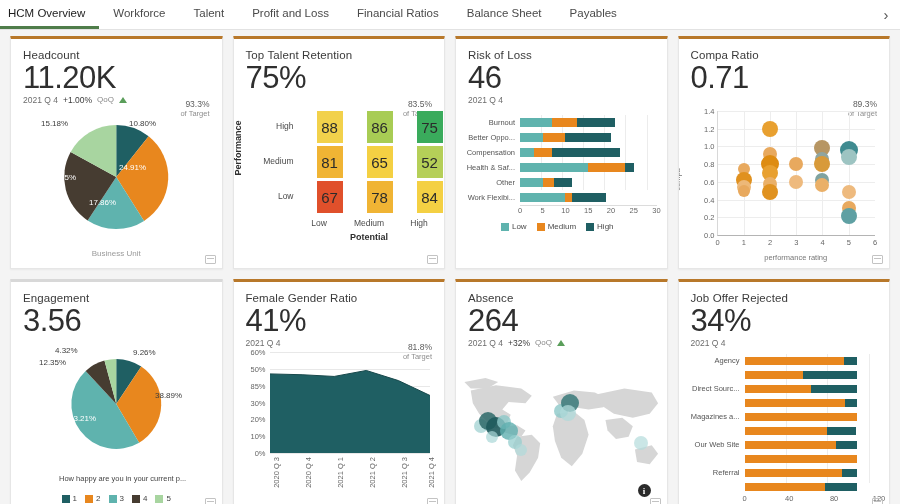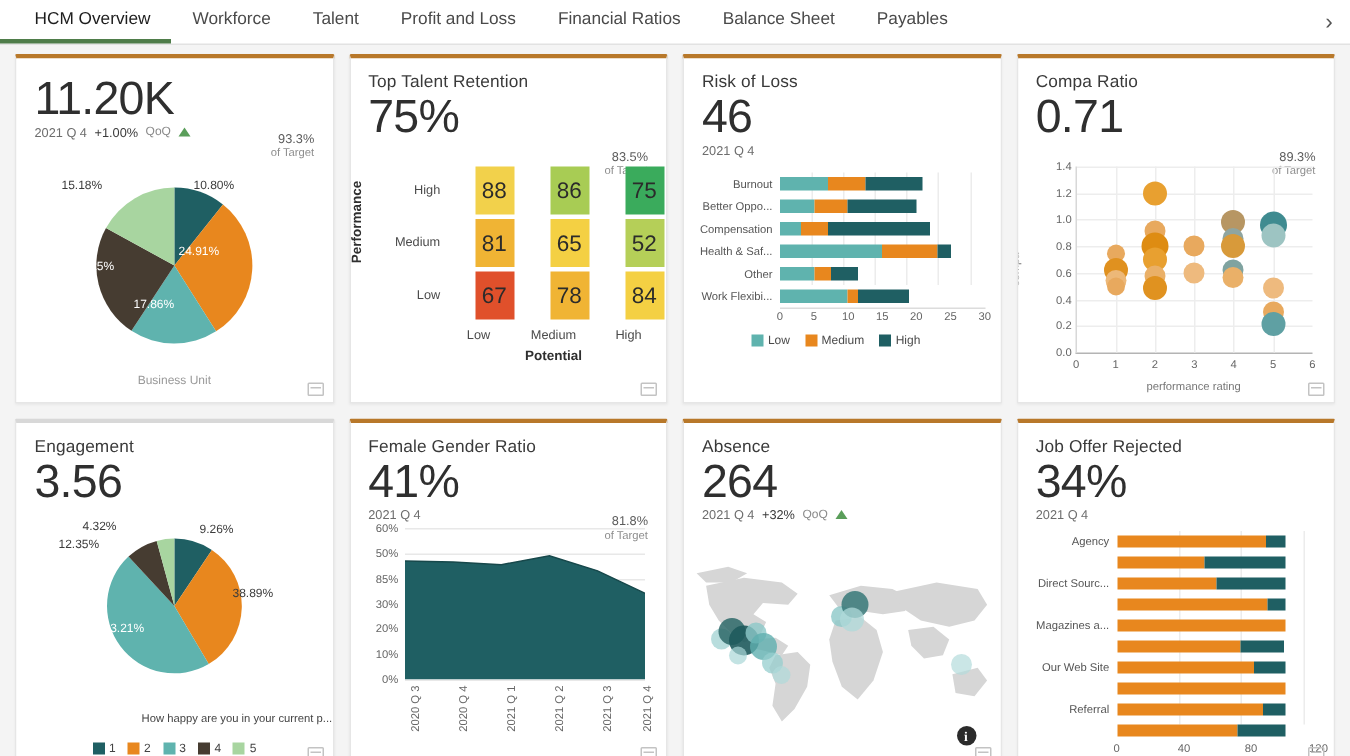--- a/index.html
+++ b/index.html
@@ -26,21 +26,21 @@
     padding: 0 14px;
     white-space: nowrap;
     cursor: pointer;
     border-bottom: 3px solid transparent;
   }
   .nav-tab.active {
     color: #1d1d1d;
     font-weight: 400;
     border-bottom-color: #4f7d4a;
   }
-  .nav-tab:first-child { padding-left: 23px; }
+  .nav-tab:first-child { padding-left: 8px; }
   .nav-arrow {
     margin-left: auto;
     display: flex; align-items: center; justify-content: center;
     width: 28px;
     font-size: 15px;
     color: #555;
     cursor: pointer;
   }
 
   
@@ -263,20 +263,21 @@
     </div>
   <div class="nav-tab">
       <span>Payables</span>
     </div>
   <div class="nav-arrow">›</div>
 </div>
 
 <div class="board">
 
   <div class="card">
+    <div class="card-title">Headcount</div>
     <div class="kpi-row">
       <div class="kpi-main">
         <div class="kpi-value">11.20K</div>
         <div class="kpi-sub">
           <span>2021 Q 4</span>
           <span class="kpi-delta">+1.00%</span>
           <span class="kpi-qoq">QoQ</span>
           <span class="tri-up"></span>
         </div>
       </div>
@@ -533,21 +534,21 @@
             <path d="M 0 0 L -30.6 -33.0 A 45 45 0 0 1 -11.8 -43.4 Z" fill="#463c31"></path>
             <path d="M 0 0 L -11.8 -43.4 A 45 45 0 0 1 0 -45 Z" fill="#a8d5a0"></path>
           </g>
         </svg>
         <span class="slice-lbl" style="left:122px;top:4px;">9.26%</span>
         <span class="slice-lbl" style="left:144px;top:47px;">38.89%</span>
         <span class="slice-lbl inside" style="left:58px;top:70px;">43.21%</span>
         <span class="slice-lbl" style="left:28px;top:14px;">12.35%</span>
         <span class="slice-lbl" style="left:44px;top:2px;">4.32%</span>
 
-        <div style="position:absolute;bottom:28px;left:0;right:0;text-align:right;font-size:7.5px;color:#444;padding-left:48px;">How happy are you in your current p...</div>
+        <div style="position:absolute;bottom:28px;left:0;right:15px;text-align:left;font-size:7.5px;color:#444;padding-left:48px;">How happy are you in your current p...</div>
         <div style="position:absolute;bottom:8px;left:0;right:0;display:flex;justify-content:center;gap:8px;font-size:8px;color:#444;">
           <span class="lg-item">
               <span class="lg-sw" style="background:#1f5f63"></span>
               <span>1</span>
             </span>
           <span class="lg-item">
               <span class="lg-sw" style="background:#e8871e"></span>
               <span>2</span>
             </span>
           <span class="lg-item">

